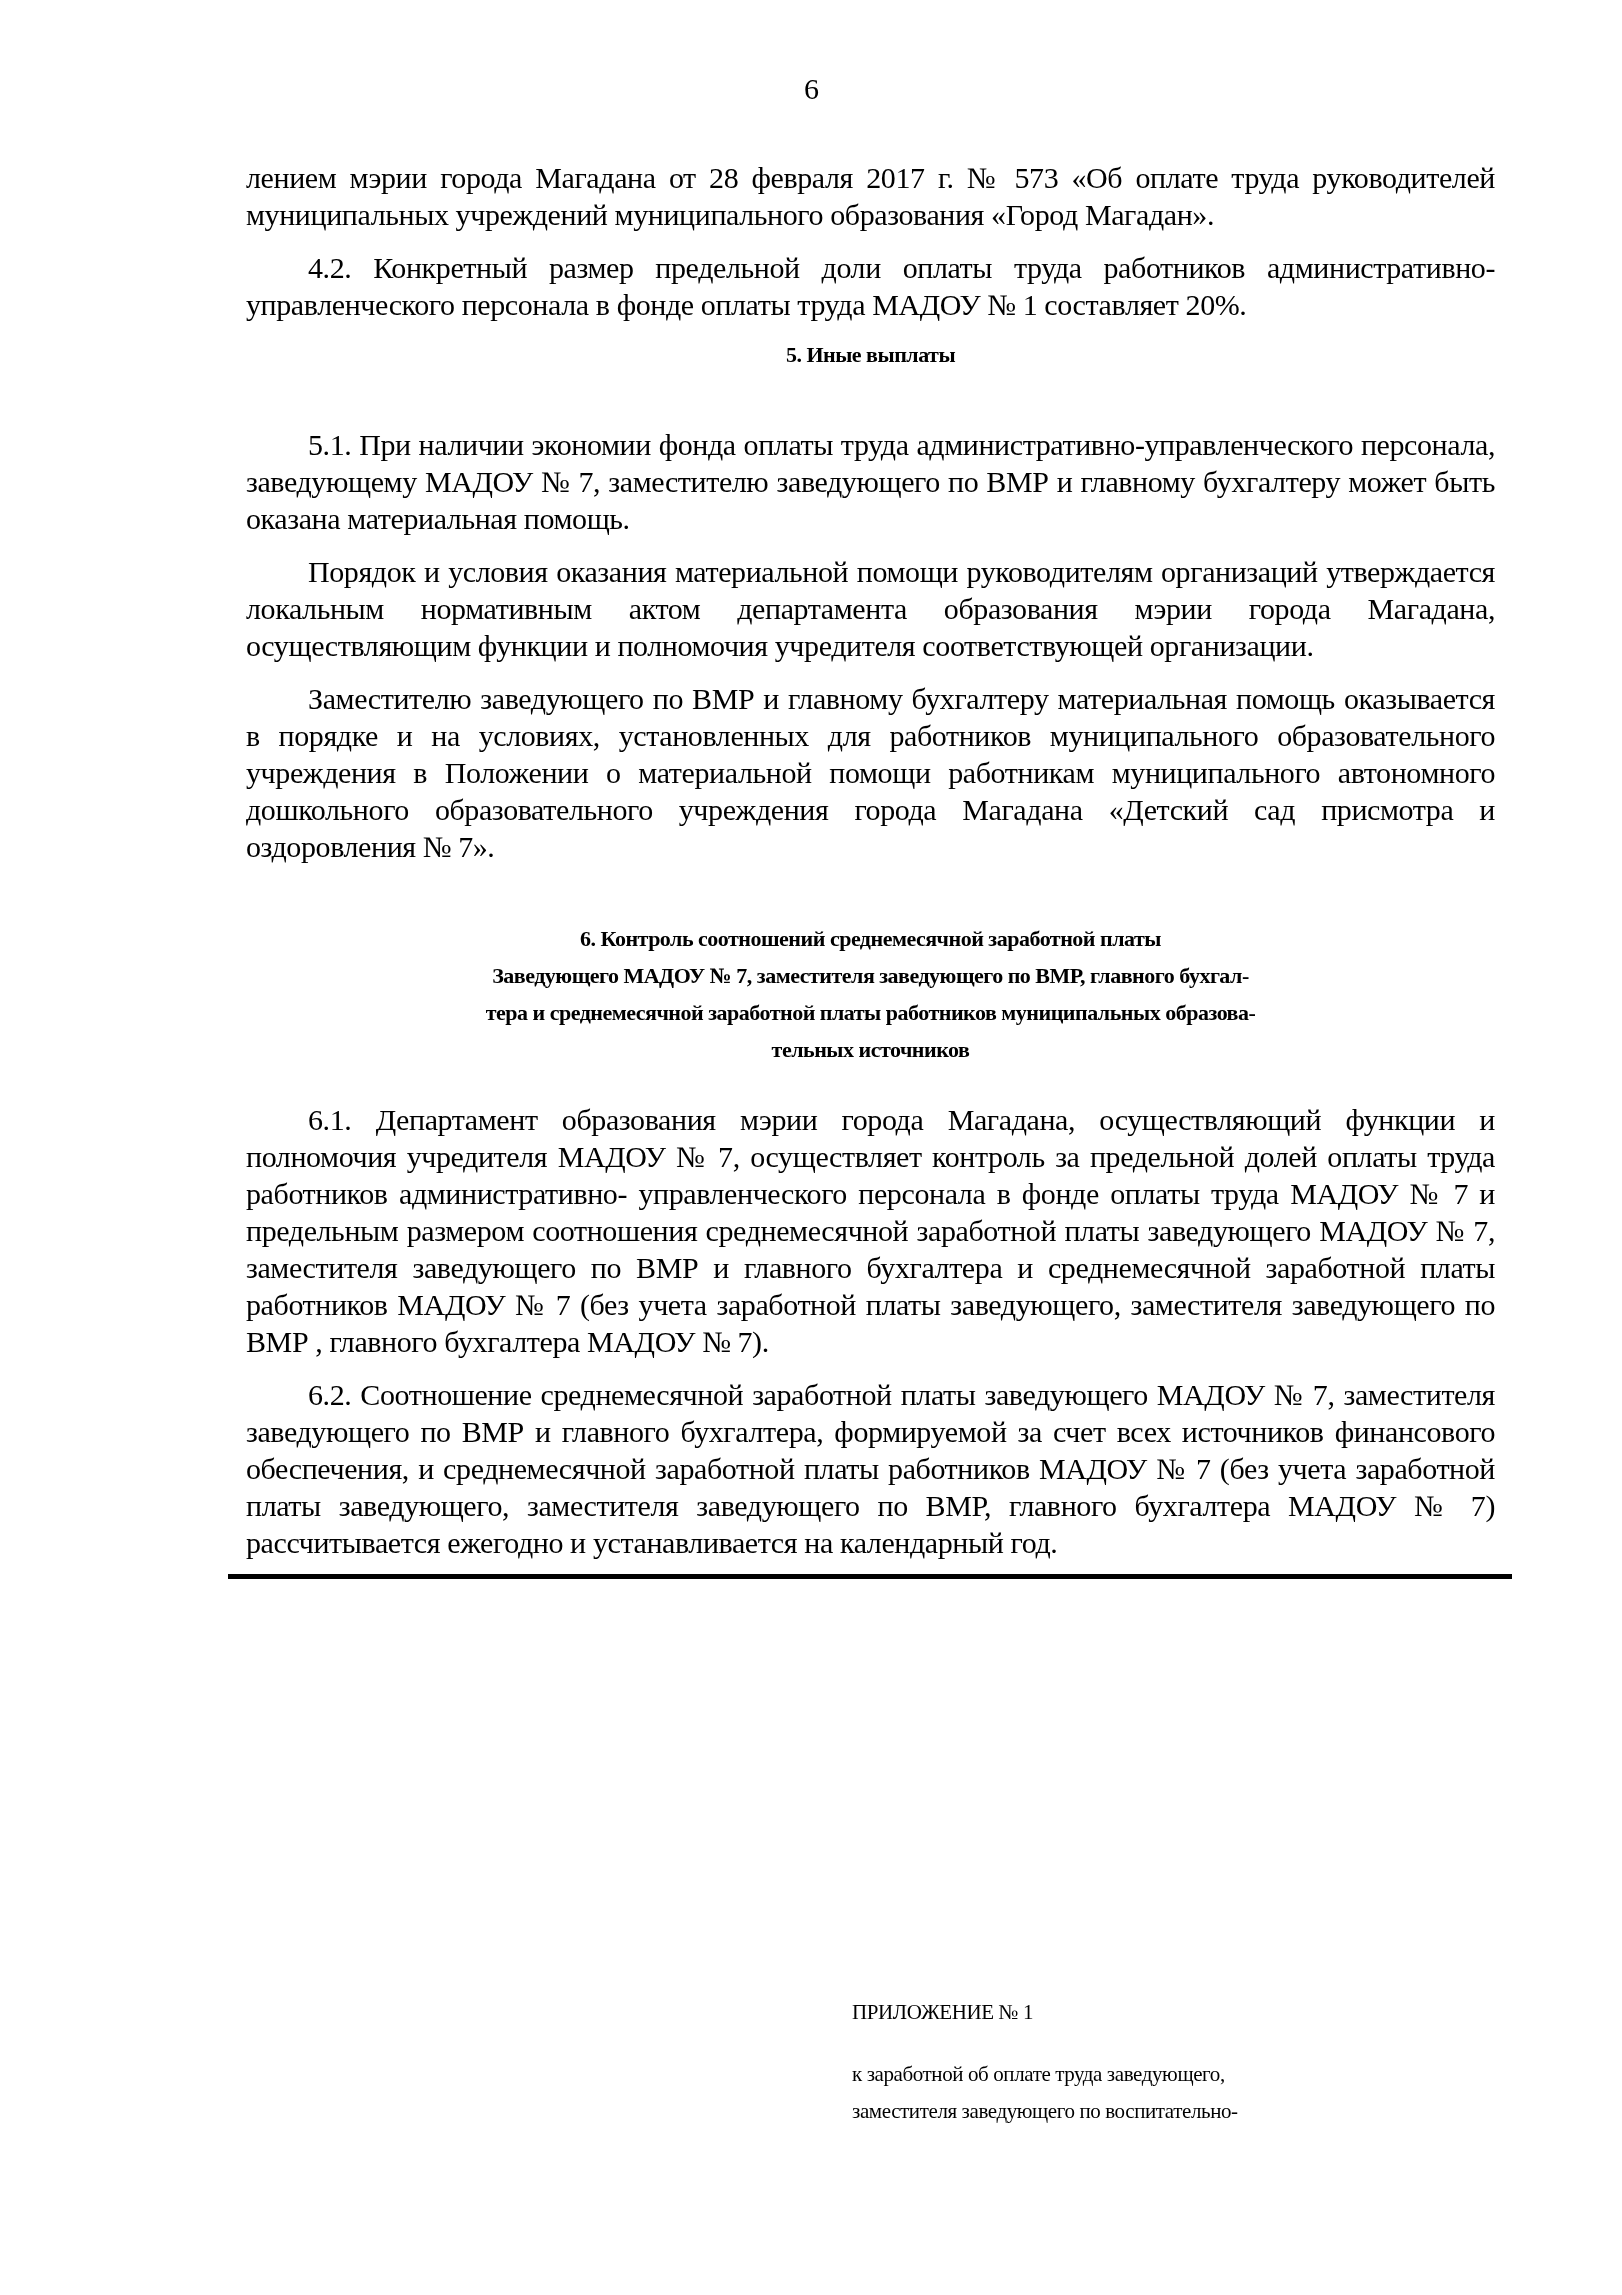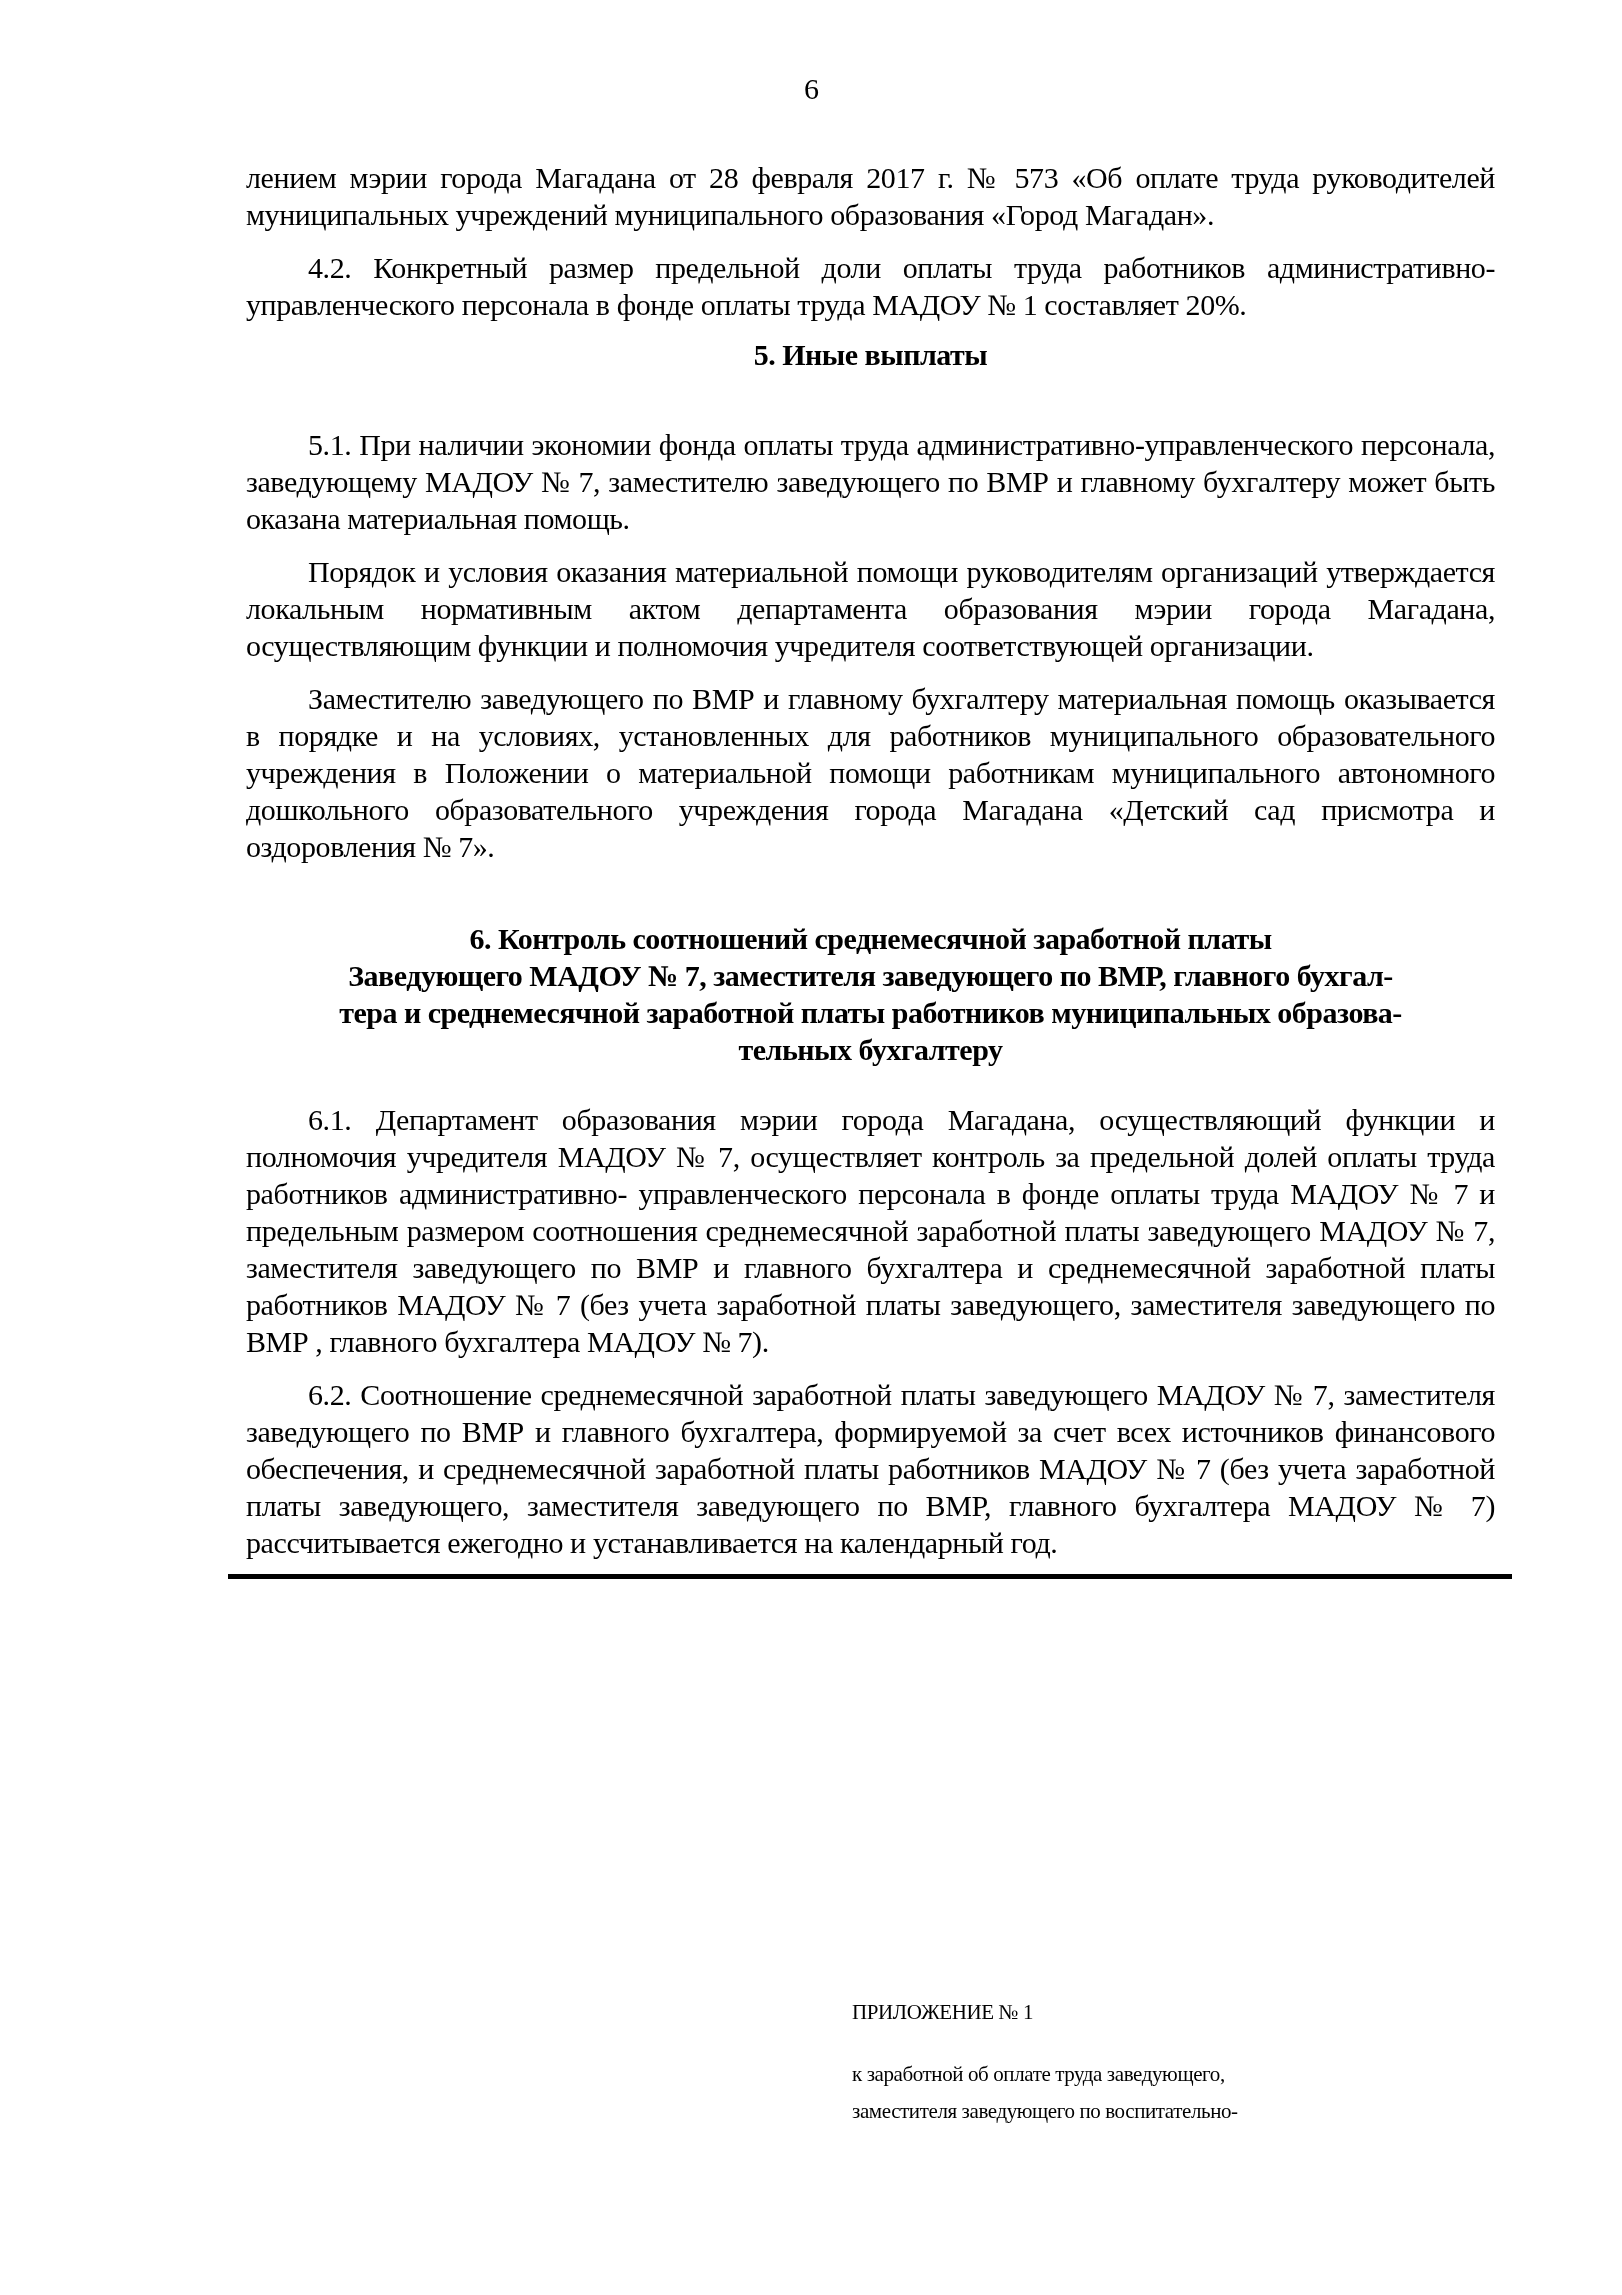--- a/index.html
+++ b/index.html
@@ -37,21 +37,21 @@
     text-align: justify;
     text-align-last: left;
   }
   .indent { text-indent: 62px; }
   .section-heading {
     position: absolute;
     left: 230px;
     width: 1281px;
     text-align: center;
     font-weight: bold;
-    font-size: 30px;
+    font-size: 22px;
     line-height: 37px;
     letter-spacing: -0.5px;
     margin: 0;
   }
   .section-heading .line { display: block; }
   .rule {
     position: absolute;
     left: 228px;
     top: 1574px;
     width: 1284px;
@@ -84,21 +84,21 @@
 <div class="body-block" style="top:410px;">
   <p class="para indent">5.1. При наличии экономии фонда оплаты труда административно-управленческого персонала, заведующему МАДОУ № 7, заместителю заведующего по ВМР и главному бухгалтеру может быть оказана материальная помощь.</p>
   <p class="para indent">Порядок и условия оказания материальной помощи руководителям организаций утверждается локальным нормативным актом департамента образования мэрии города Магадана, осуществляющим функции и полномочия учредителя соответствующей организации.</p>
   <p class="para indent">Заместителю заведующего по ВМР и главному бухгалтеру материальная помощь оказывается в порядке и на условиях, установленных для работников муниципального образовательного учреждения в Положении о материальной помощи работникам муниципального автономного дошкольного образовательного учреждения города Магадана «Детский сад присмотра и оздоровления № 7».</p>
 </div>
 
 <h2 class="section-heading" style="top:920px;">
   <span class="line">6. Контроль соотношений среднемесячной заработной платы</span>
   <span class="line">Заведующего МАДОУ № 7, заместителя заведующего по ВМР, главного бухгал-</span>
   <span class="line">тера и среднемесячной заработной платы работников муниципальных образова-</span>
-  <span class="line">тельных бухгалтеру</span>
+  <span class="line">тельных источников</span>
 </h2>
 
 <div class="body-block" style="top:1085px;">
   <p class="para indent">6.1. Департамент образования мэрии города Магадана, осуществляющий функции и полномочия учредителя МАДОУ № 7, осуществляет контроль за предельной долей оплаты труда работников административно- управленческого персонала в фонде оплаты труда МАДОУ № 7 и предельным размером соотношения среднемесячной заработной платы заведующего МАДОУ № 7, заместителя заведующего по ВМР и главного бухгалтера и среднемесячной заработной платы работников МАДОУ № 7 (без учета заработной платы заведующего, заместителя заведующего по ВМР , главного бухгалтера МАДОУ № 7).</p>
   <p class="para indent">6.2. Соотношение среднемесячной заработной платы заведующего МАДОУ № 7, заместителя заведующего по ВМР и главного бухгалтера, формируемой за счет всех источников финансового обеспечения, и среднемесячной заработной платы работников МАДОУ № 7 (без учета заработной платы заведующего, заместителя заведующего по ВМР, главного бухгалтера МАДОУ № 7) рассчитывается ежегодно и устанавливается на календарный год.</p>
 </div>
 
 <div class="rule"></div>
 
 <div class="appendix" style="top:1994px;">ПРИЛОЖЕНИЕ № 1</div>

